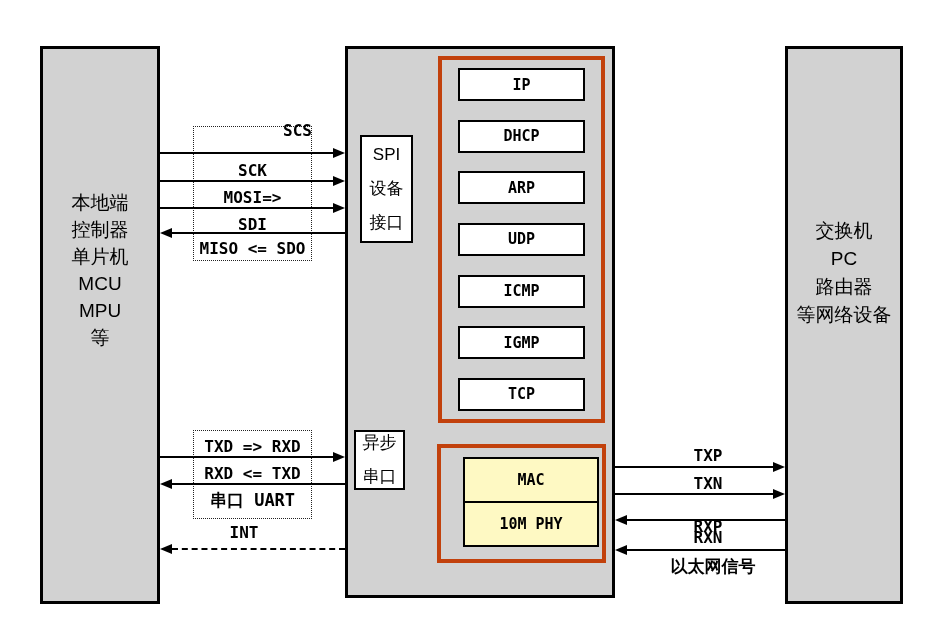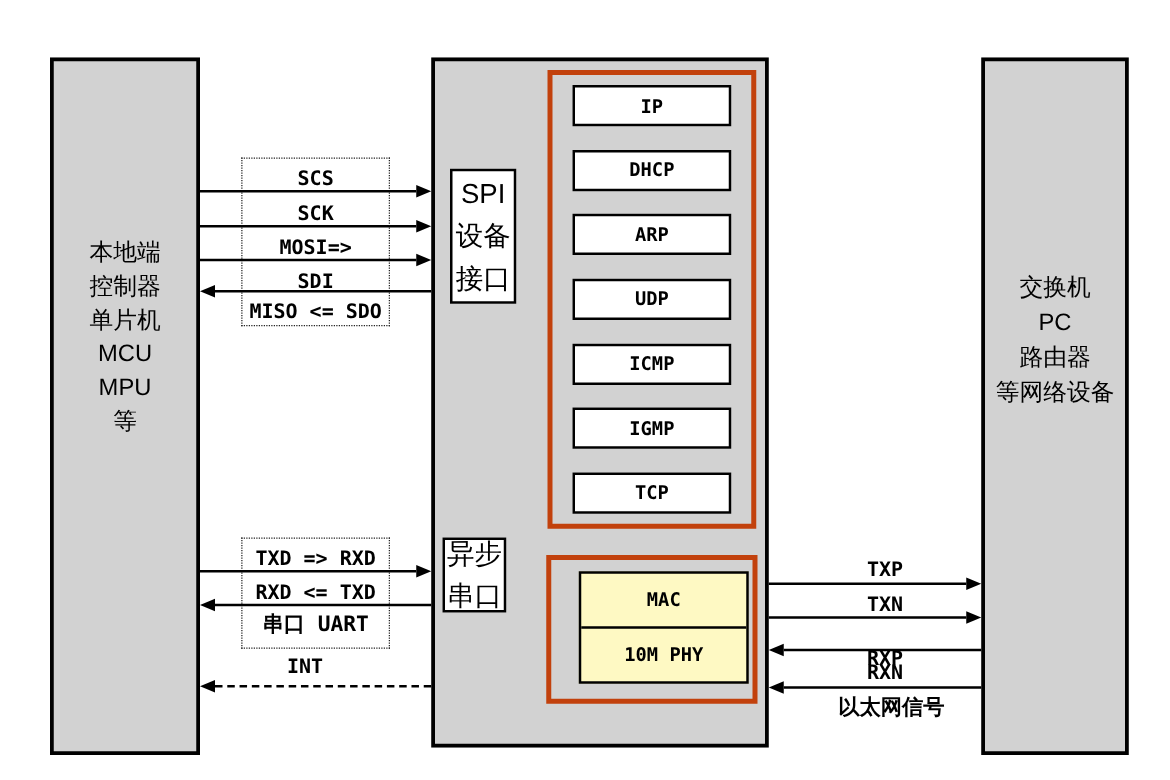--- a/index.html
+++ b/index.html
@@ -12,21 +12,21 @@
   }
   .block{
     position:absolute;background:#d2d2d2;border:3px solid #000;box-sizing:border-box;
   }
   .block-text{position:absolute;text-align:center;font-size:19px;}
   .block-text div{line-height:27px;white-space:nowrap;}
   .block-text.rt div{line-height:28px;}
   .inner-box{
     position:absolute;background:#ffffff;border:2px solid #000;box-sizing:border-box;
     display:flex;flex-direction:column;align-items:center;justify-content:center;
-    font-size:22px;text-align:center;
+    font-size:17px;text-align:center;
   }
   .inner-box div{line-height:34px;white-space:nowrap;}
   .container-box{
     position:absolute;background:#d2d2d2;border:4px solid #c2410c;box-sizing:border-box;
   }
   .stack{
     display:flex;flex-direction:column;justify-content:space-between;
     padding:8px 0;align-items:center;
   }
   .proto{
@@ -110,21 +110,21 @@
 
   <div class="block" style="left:785px;top:46px;width:118px;height:558px;"></div>
   <div class="block-text rt" style="left:785px;top:217px;width:118px;">
     <div>交换机</div>
     <div>PC</div>
     <div>路由器</div>
     <div>等网络设备</div>
   </div>
 
   <div class="dotted" style="left:193px;top:126px;width:119px;height:135px;"></div>
-  <div class="sig" style="left:193px;top:135px;width:119px;">SCS</div>
+  <div class="sig" style="left:193px;top:123px;width:119px;text-align:right;">SCS</div>
   <div class="hline" style="left:160px;top:152px;width:173px;"></div>
   <div class="arr-r" style="left:333px;top:148px;"></div>
 
   <div class="sig" style="left:193px;top:163px;width:119px;">SCK</div>
   <div class="hline" style="left:160px;top:180px;width:173px;"></div>
   <div class="arr-r" style="left:333px;top:176px;"></div>
 
   <div class="sig" style="left:193px;top:190px;width:119px;">MOSI=&gt;</div>
   <div class="hline" style="left:160px;top:207px;width:173px;"></div>
   <div class="arr-r" style="left:333px;top:203px;"></div>

